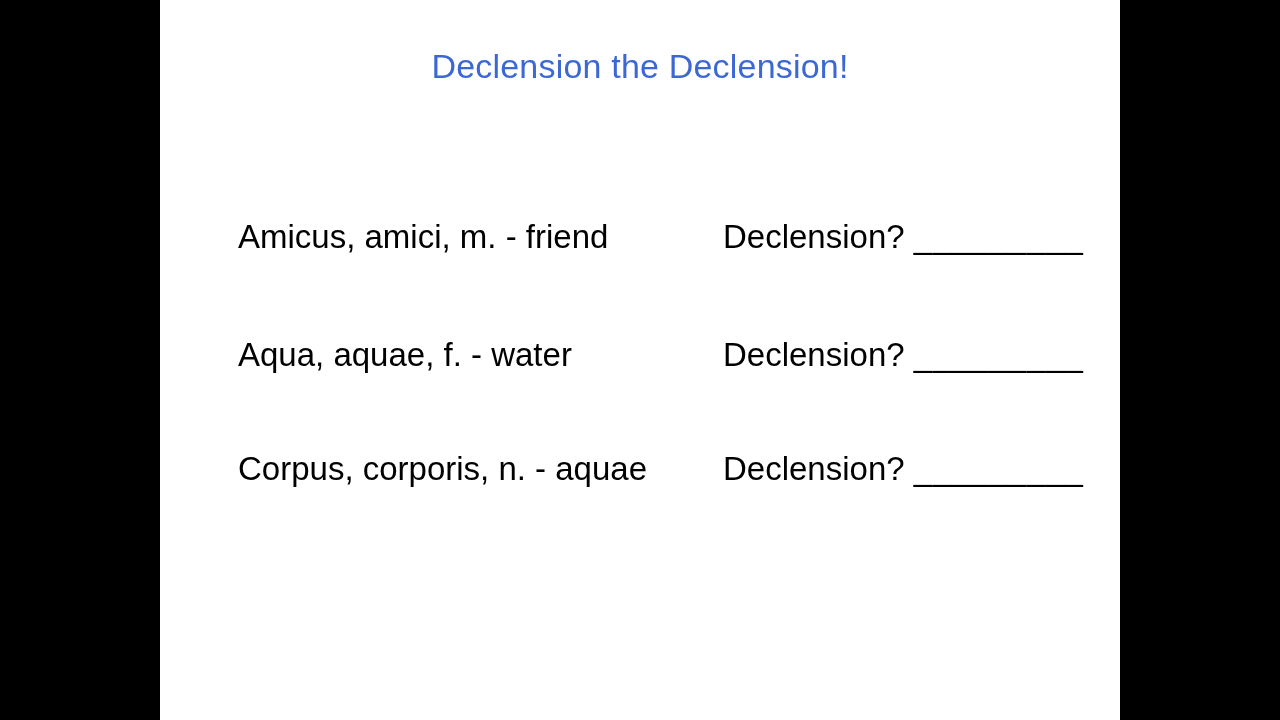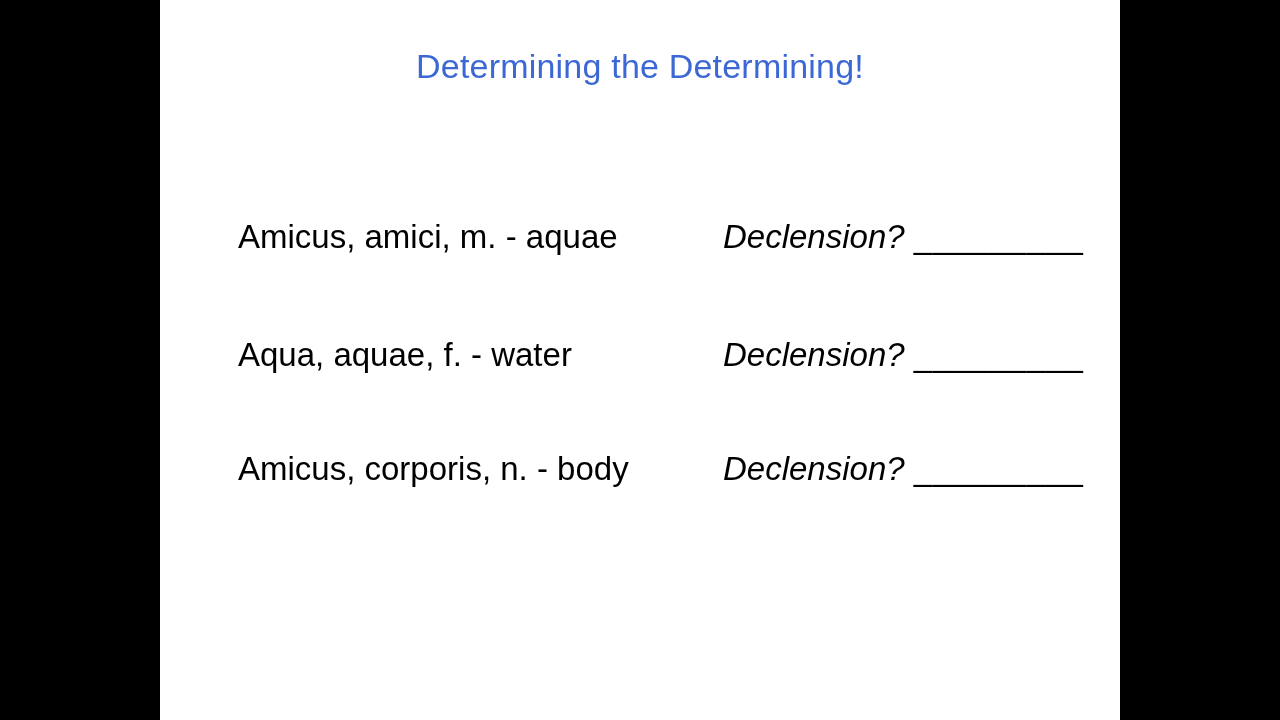--- a/index.html
+++ b/index.html
@@ -61,53 +61,53 @@
   .term-text {
     position: absolute;
     left: 78px;
     top: 0;
   }
   .prompt-group {
     position: absolute;
     left: 563px;
     top: 0;
   }
-  .declension-label { display: inline; font-style: italic; }
+  .declension-label { display: inline; }
   .answer-blank {
     display: inline;
     letter-spacing: 0.5px;
   }
 </style>
 </head>
 <body>
 
 <div class="stage">
   <div class="letterbox left"></div>
   <div class="letterbox right"></div>
 
   <div class="slide">
-    <div class="slide-title">Determining the Determining!</div>
+    <div class="slide-title">Declension the Declension!</div>
 
     <div class="vocab-row r0">
-      <span class="term-text">Amicus, amici, m. - aquae</span>
+      <span class="term-text">Amicus, amici, m. - friend</span>
       <span class="prompt-group">
         <span class="declension-label">Declension?</span>
         <span class="answer-blank">_________</span>
       </span>
     </div>
 
     <div class="vocab-row r1">
       <span class="term-text">Aqua, aquae, f. - water</span>
       <span class="prompt-group">
         <span class="declension-label">Declension?</span>
         <span class="answer-blank">_________</span>
       </span>
     </div>
 
     <div class="vocab-row r2">
-      <span class="term-text">Amicus, corporis, n. - body</span>
+      <span class="term-text">Corpus, corporis, n. - aquae</span>
       <span class="prompt-group">
         <span class="declension-label">Declension?</span>
         <span class="answer-blank">_________</span>
       </span>
     </div>
   </div>
 </div>
 
 </body></html>

